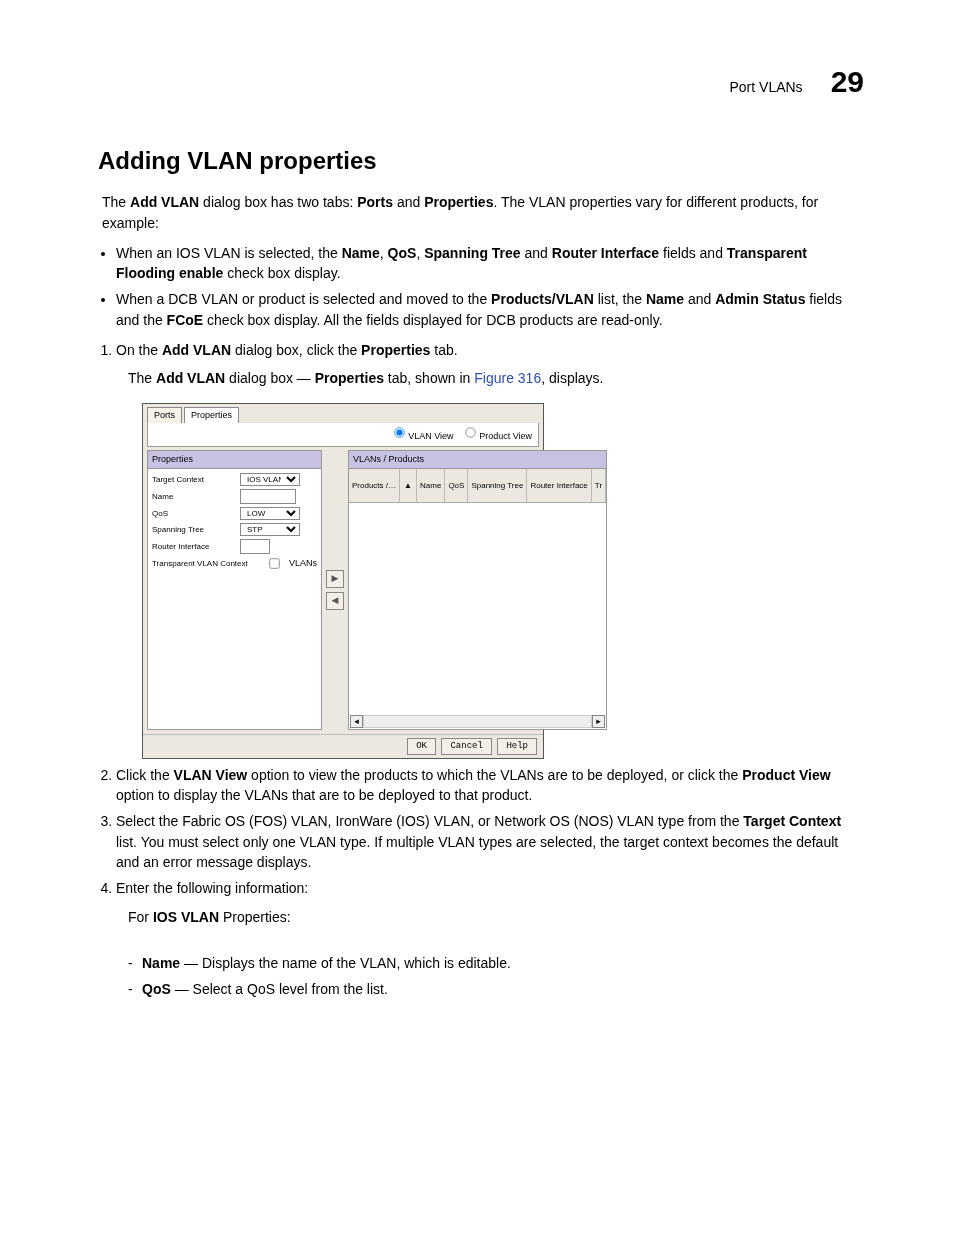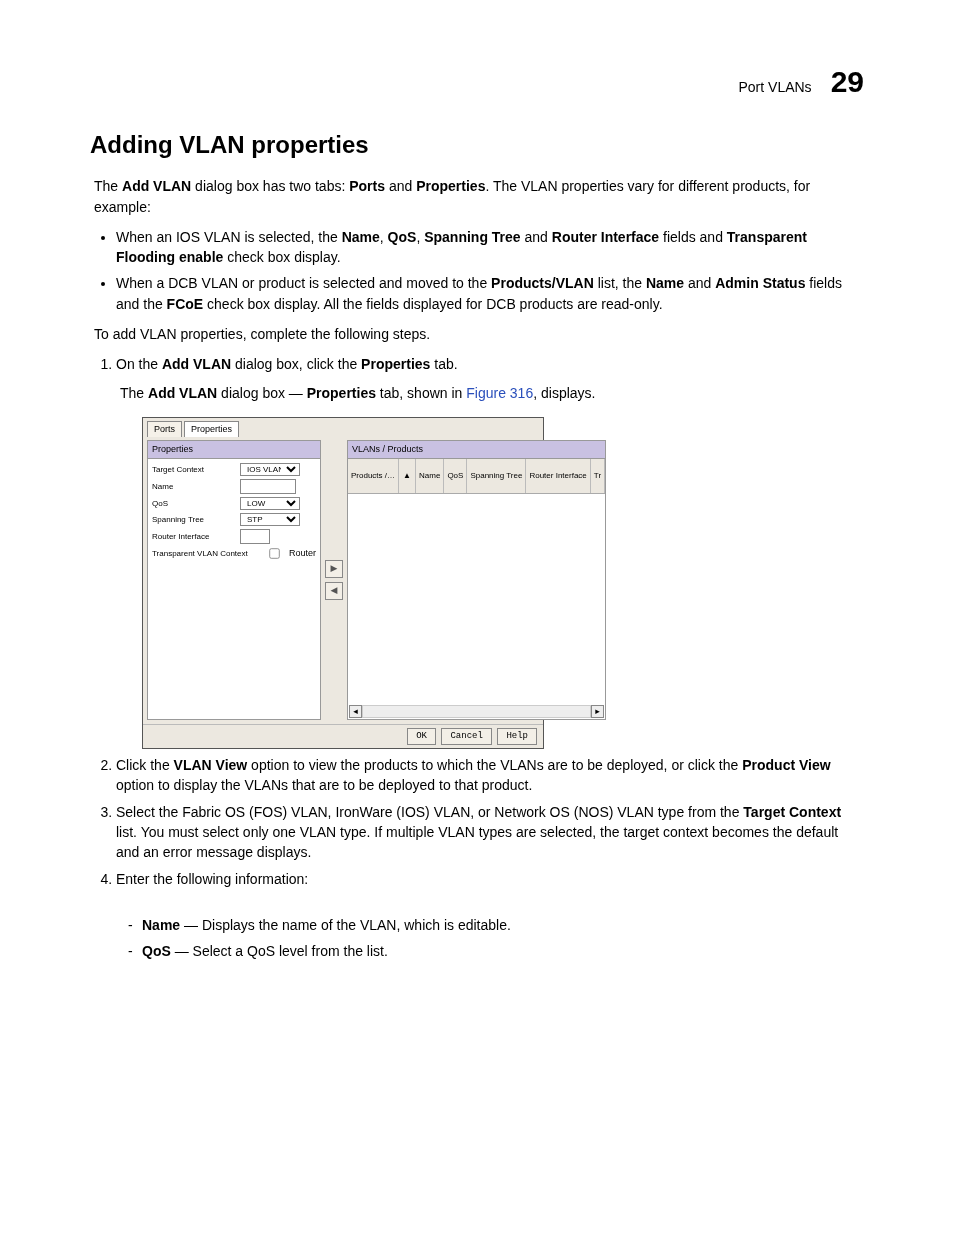--- a/index.html
+++ b/index.html
@@ -14,31 +14,31 @@
     width: 954px;
     height: 1235px;
     box-sizing: border-box;
     padding: 60px 90px 40px 90px;
     position: relative;
   }
   .running-head {
     display: flex;
     justify-content: flex-end;
     align-items: baseline;
-    gap: 19px;
-    margin-bottom: 24px;
+    gap: 28px;
+    margin-bottom: 40px;
   }
   .running-head .sec  { font-size: 14px; }
   .running-head .num  { font-size: 30px; font-weight: bold; }
   .h1 {
     font-size: 24px;
     font-weight: 600;
-    margin: 0 0 14px 0;
-  }
-  p { margin: 0 0 10px 4px; }
+    margin: 0 0 14px 8px;
+  }
+  p { margin: 0 0 10px 12px; }
   ul.bullets, ol.steps, ul.dashes, ul.subbul {
     margin: 4px 0 10px 0;
     padding-left: 26px;
   }
   ul.bullets li, ol.steps > li, ul.dashes li, ul.subbul li {
     margin-bottom: 6px;
   }
   ul.dashes { list-style: none; margin-top: 26px; }
   ul.dashes li::before { content: "-"; display:inline-block; width: 14px; margin-left:-14px;}
   ul.subbul { list-style: disc; }
@@ -148,35 +148,38 @@
 
   <ul class="bullets">
     <li>
       When an IOS VLAN is selected, the <b>Name</b>, <b>QoS</b>, <b>Spanning Tree</b> and <b>Router Interface</b> fields and <b>Transparent Flooding enable</b> check box display.
     </li>
     <li>
       When a DCB VLAN or product is selected and moved to the <b>Products/VLAN</b> list, the <b>Name</b> and <b>Admin Status</b> fields and the <b>FCoE</b> check box display. All the fields displayed for DCB products are read-only.
     </li>
   </ul>
 
-  <p>To add VLAN properties, complete the following steps.</p>
 
   <ol class="steps">
     <li>
       On the <b>Add VLAN</b> dialog box, click the <b>Properties</b> tab.
       <p class="" style="margin-top:8px;">
         The <b>Add VLAN</b> dialog box — <b>Properties</b> tab, shown in <span class="link">Figure 316</span>, displays.
       </p>
 
       
       <div class="shot">
         <div class="tabsrow">
           <div class="tab">Ports</div>
           <div class="tab active">Properties</div>
         </div>
+        <div class="viewrow">
+          <label><input type="radio" checked="" style=""><span>VLAN View</span></label>
+          <label><input type="radio" style=""><span>Product View</span></label>
+        </div>
         <div class="panels">
           <div class="panel">
             <div class="ptitle">Properties</div>
             <div class="pbody">
               <div class="formrow">
                 <span class="lab">Target Context</span>
                 <select><option>IOS VLAN</option></select>
               </div>
               <div class="formrow">
                 <span class="lab">Name</span>
@@ -190,21 +193,21 @@
                 <span class="lab">Spanning Tree</span>
                 <select><option>STP</option></select>
               </div>
               <div class="formrow">
                 <span class="lab">Router Interface</span>
                 <input type="text" style="width: 24px;" value="">
               </div>
               <div class="formrow">
                 <span class="lab" style="width:110px">Transparent VLAN Context</span>
                 <input type="checkbox" class="chk" style="">
-                <span>Router</span>
+                <span>VLANs</span>
               </div>
             </div>
           </div>
           <div class="midbtns">
             <div class="mb">▶</div>
             <div class="mb">◀</div>
           </div>
           <div class="panel">
             <div class="ptitle">VLANs / Products</div>
             <div class="theadrow">
@@ -236,20 +239,21 @@
     <li>
       Click the <b>VLAN View</b> option to view the products to which the VLANs are to be deployed, or click the <b>Product View</b> option to display the VLANs that are to be deployed to that product.
     </li>
 
     <li>
       Select the Fabric OS (FOS) VLAN, IronWare (IOS) VLAN, or Network OS (NOS) VLAN type from the <b>Target Context</b> list. You must select only one VLAN type. If multiple VLAN types are selected, the target context becomes the default and an error message displays.
     </li>
 
     <li>
       <span>Enter the following information:</span>
+      <p style="margin-top:8px;">For <b>IOS VLAN</b> Properties:</p>
       <ul class="dashes">
         <li><b>Name</b> — Displays the name of the VLAN, which is editable.</li>
         <li><b>QoS</b> — Select a QoS level from the list.
         </li>
       </ul>
     </li>
   </ol>
 
 </div>
 

